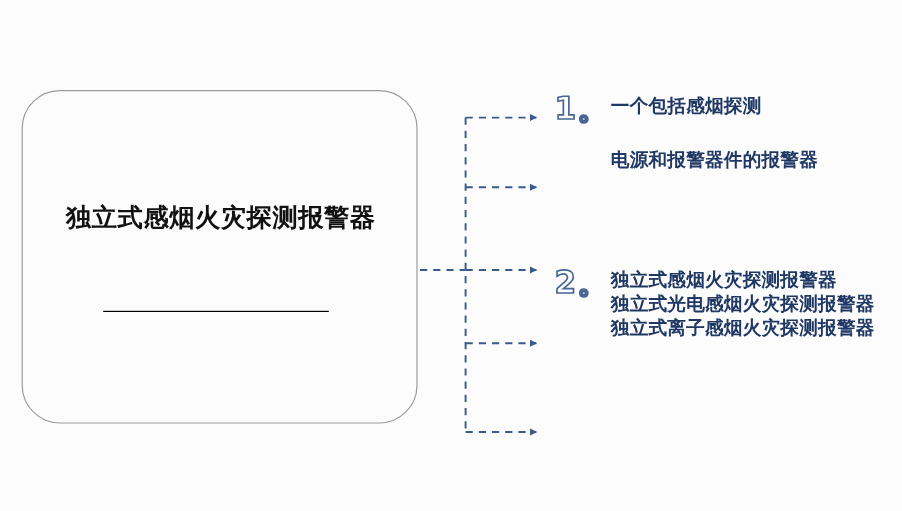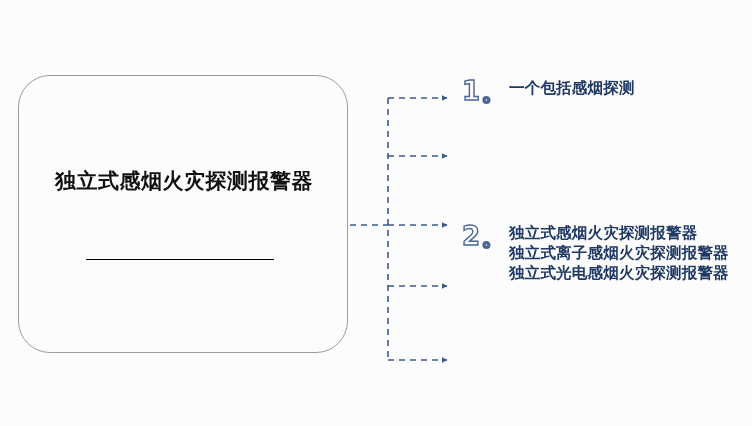--- a/index.html
+++ b/index.html
@@ -141,27 +141,28 @@
     </g>
   </svg>
 
   <div class="items">
 
     <div class="item item-1">
       <div class="num">1。</div>
       <div class="lines">
         <div class="ln para">一个包括感烟探测</div>
         <div class="gap-a"></div>
+        <div class="ln para">电源和报警器件的报警器</div>
         <div class="gap-b"></div>
       </div>
     </div>
 
     <div class="item item-2">
       <div class="num">2。</div>
       <div class="lines">
         <div class="ln para">独立式感烟火灾探测报警器</div>
+        <div class="ln para ln-wrap">独立式光电感烟火灾探测报警器</div>
         <div class="ln para ln-wrap">独立式离子感烟火灾探测报警器</div>
-        <div class="ln para ln-wrap">独立式光电感烟火灾探测报警器</div>
       </div>
     </div>
 
   </div>
 </div>
 
 </body></html>

